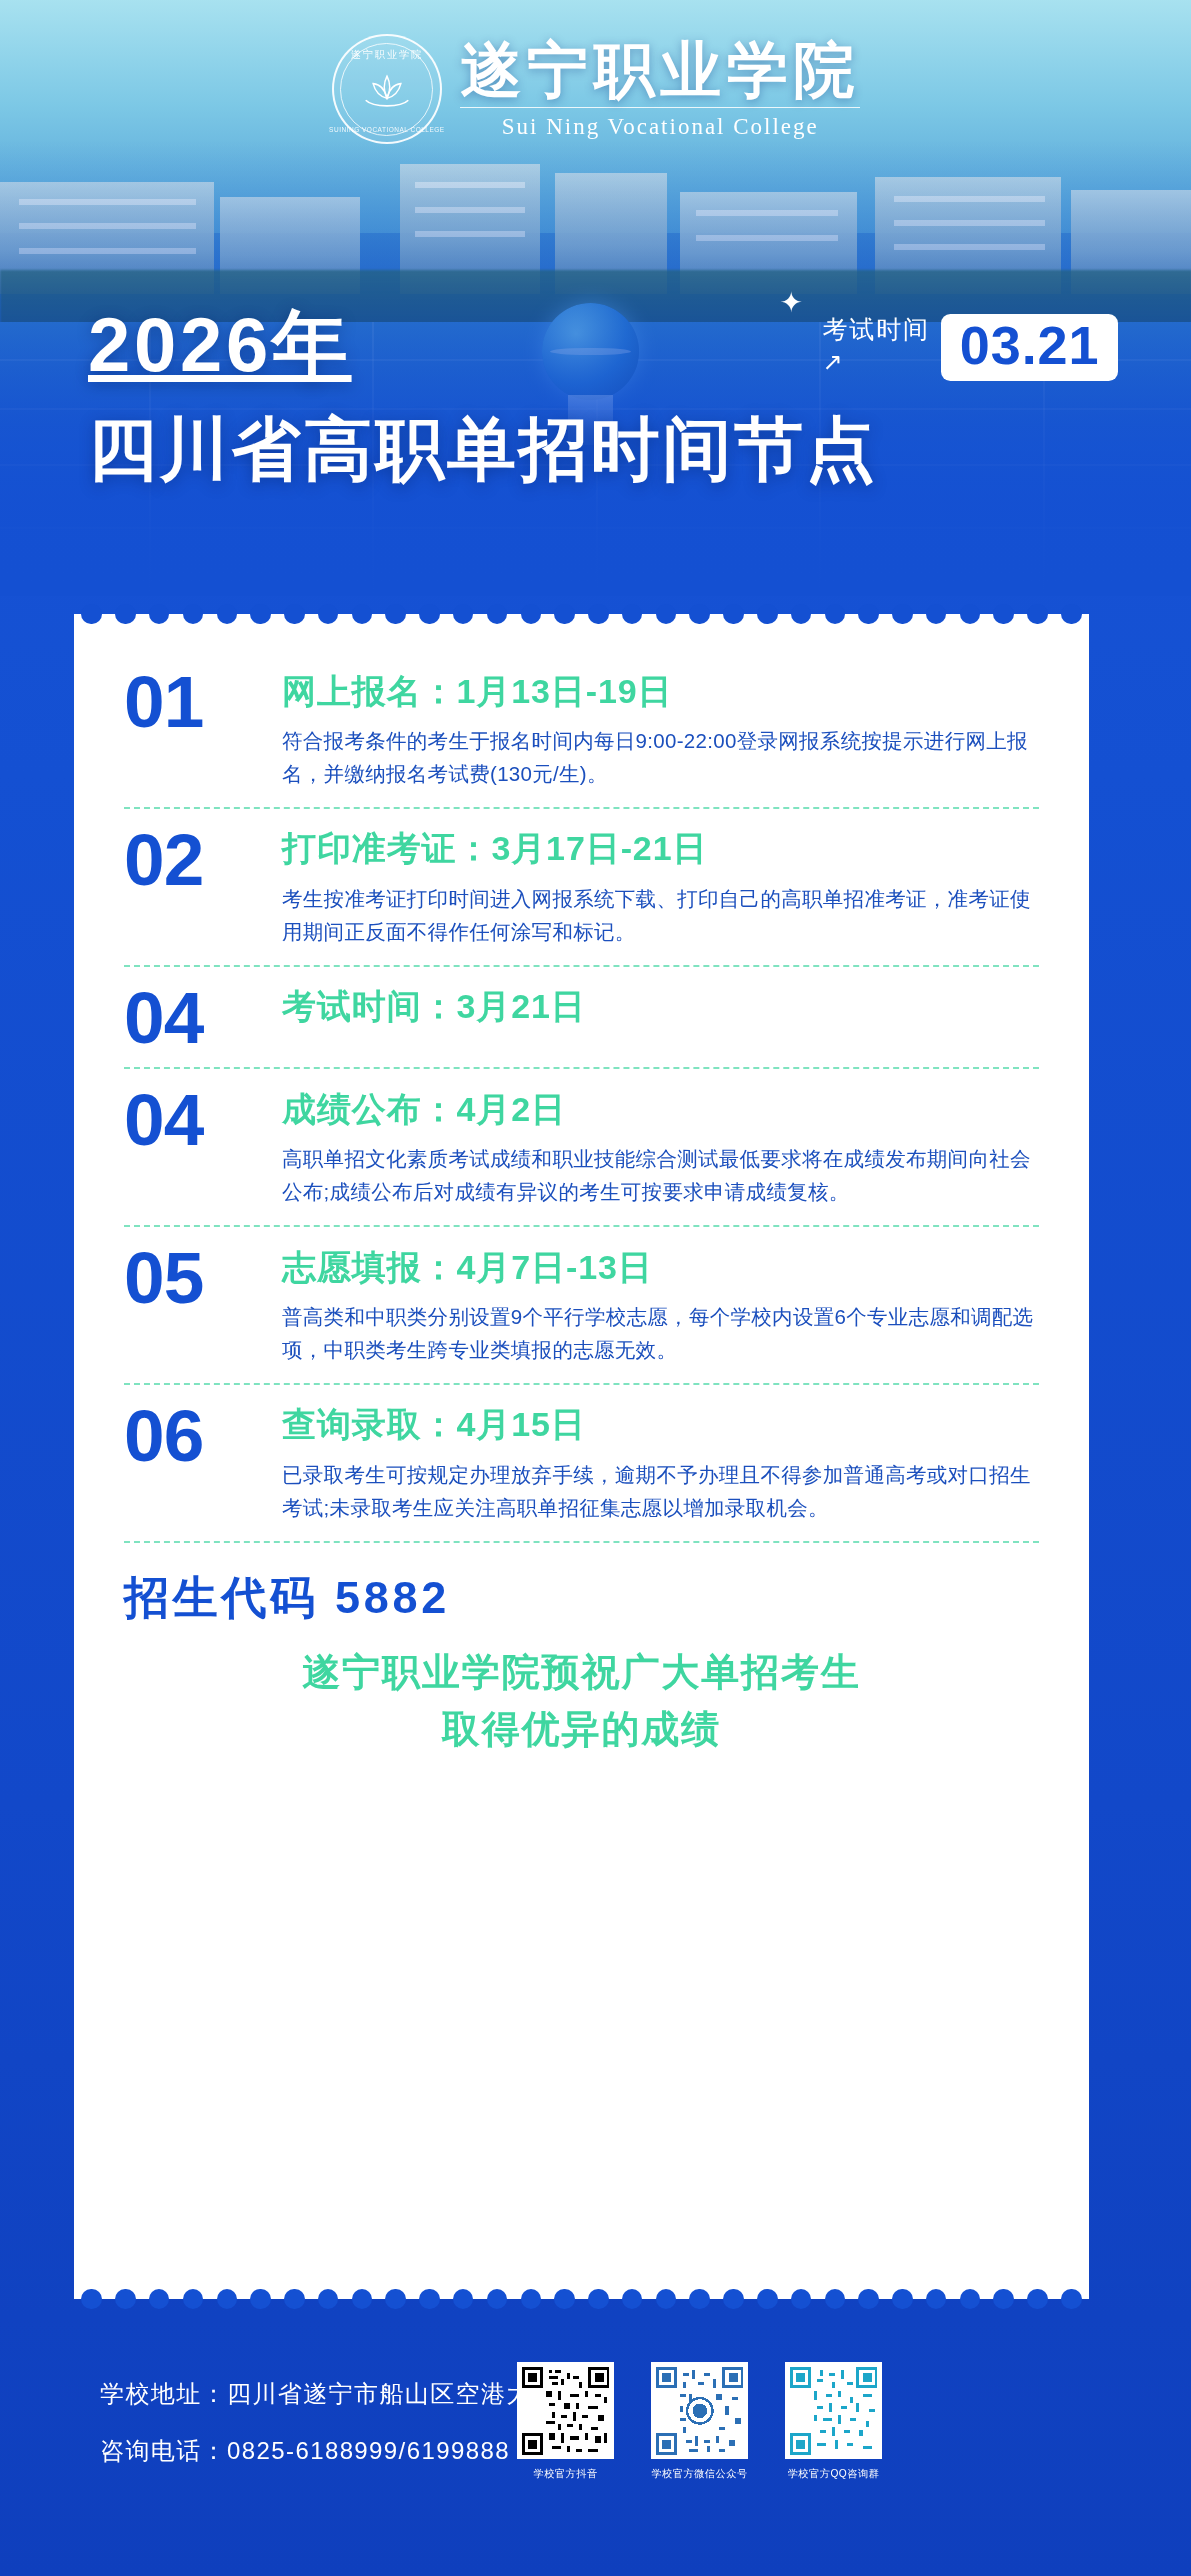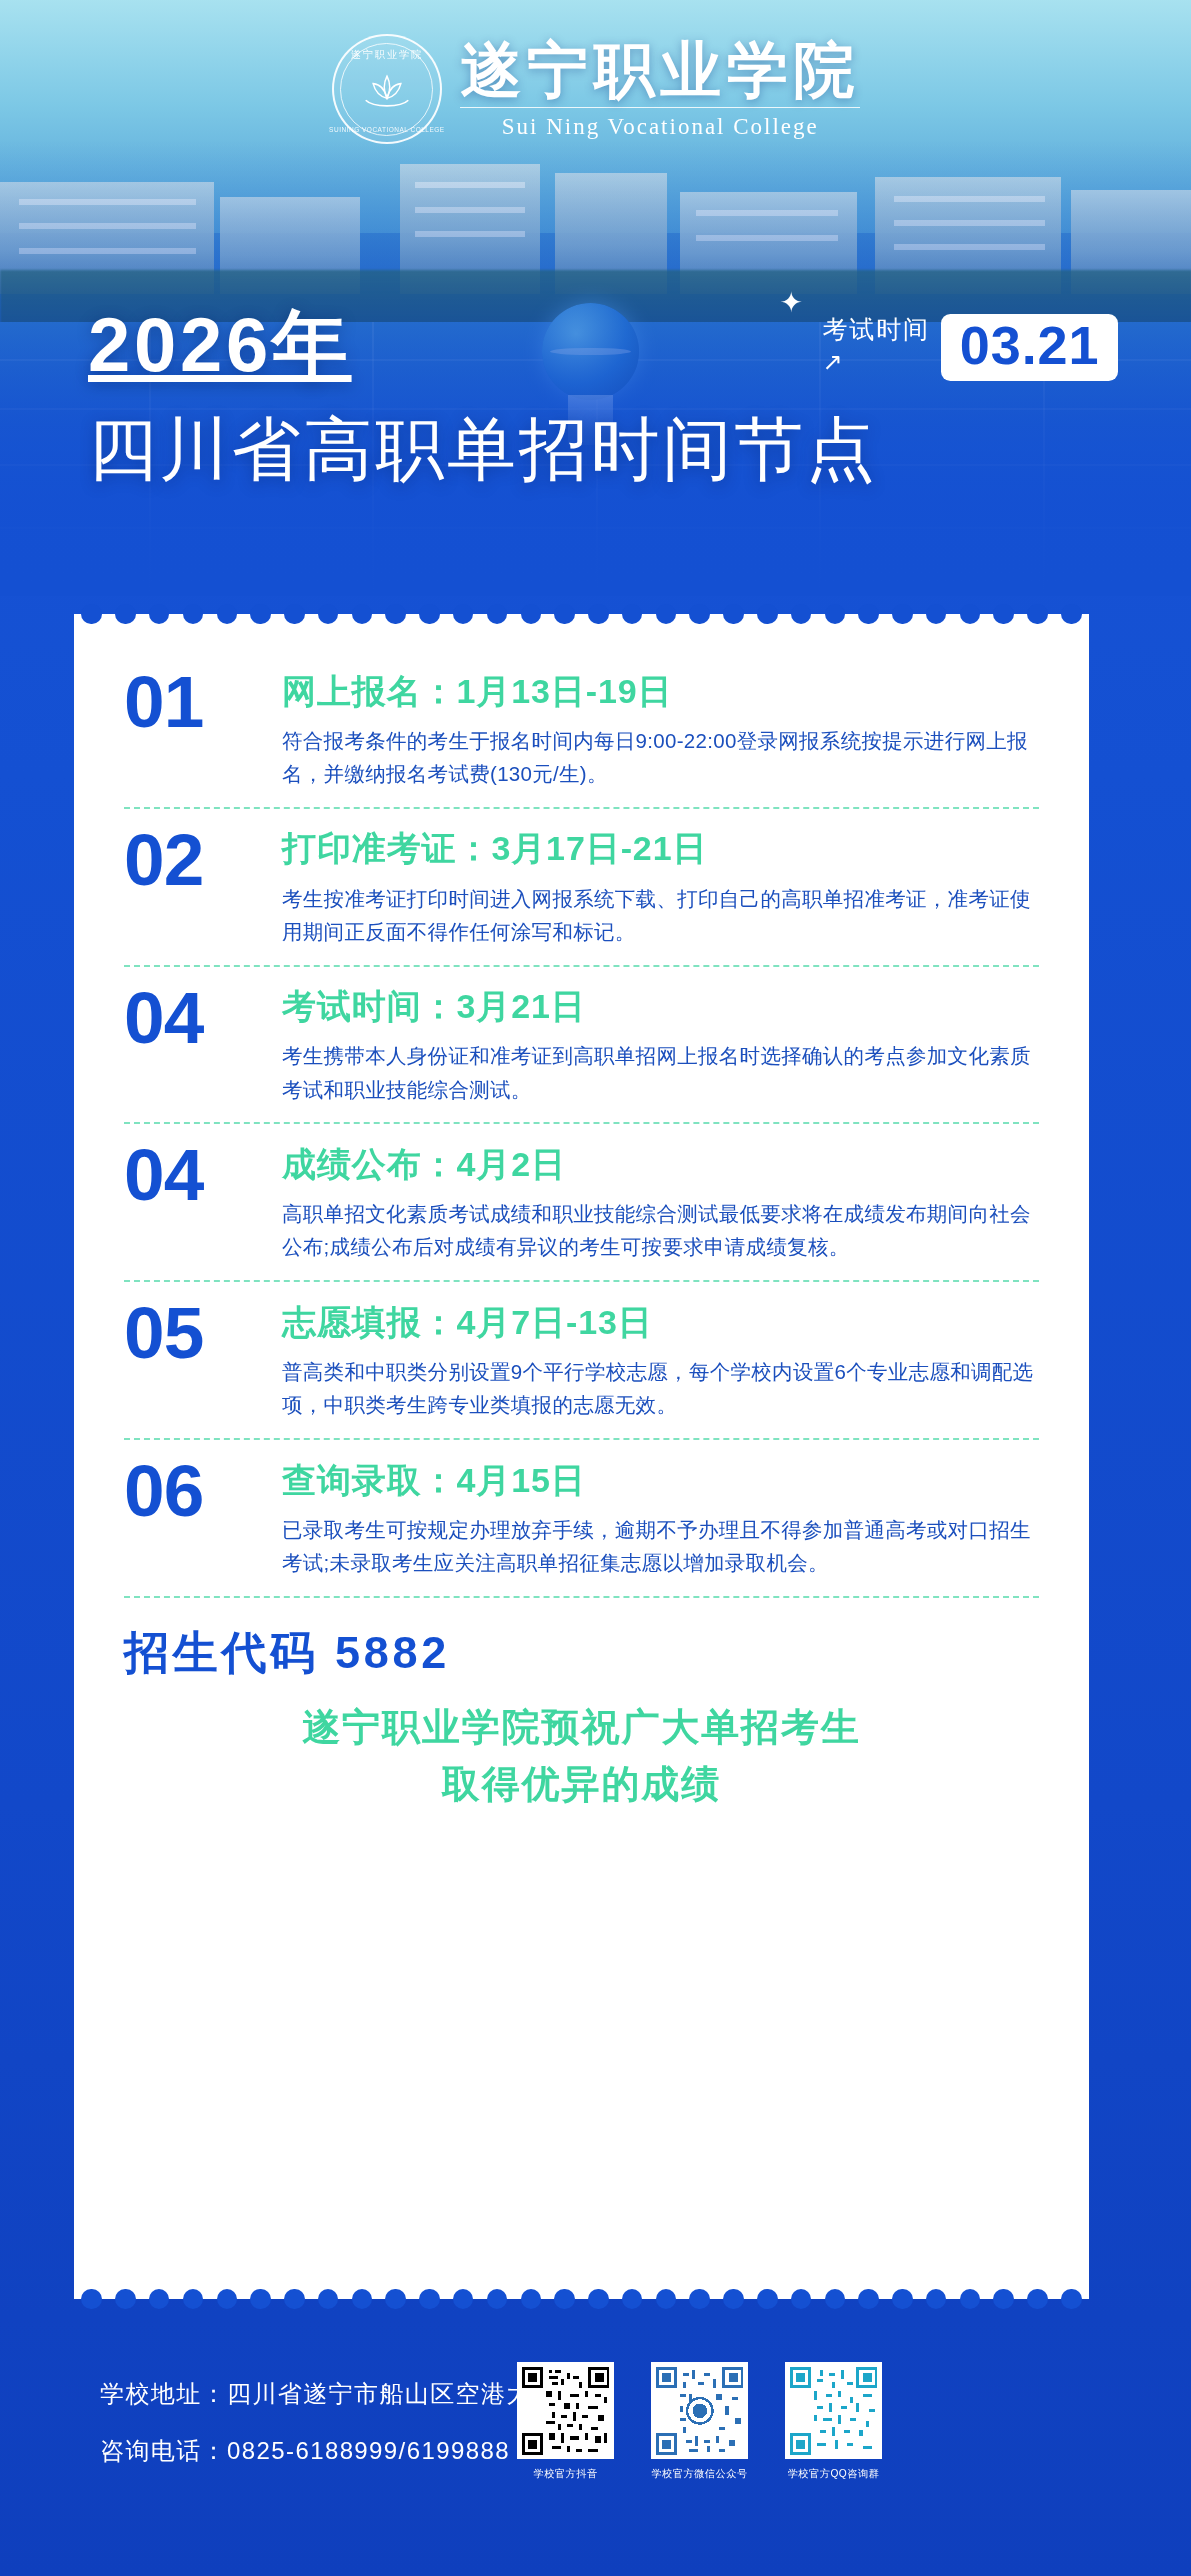--- a/index.html
+++ b/index.html
@@ -133,21 +133,21 @@
   }
   .headline .year {
     font-family: "Liberation Sans", sans-serif;
     font-size: 76px; font-weight: bold; color: #ffffff; letter-spacing: 3.7px;
     line-height: 1;
     text-shadow: 0 2.8px 15px rgba(0,30,100,.45);
     text-decoration: underline;
   }
   .headline .title {
     font-family: "Liberation Sans", sans-serif;
-    font-size: 69px; font-weight: normal; color: #ffffff; letter-spacing: 2.8px;
+    font-size: 69px; font-weight: bold; color: #ffffff; letter-spacing: 2.8px;
     margin-top: 32px; line-height: 1;
     text-shadow: 0 2.8px 15px rgba(0,30,100,.45);
   }
   
   .exam-badge {
     position: absolute; right: 74px; top: 313px; z-index: 8;
     display: flex; align-items: flex-end; gap: 11.2px;
   }
   .exam-badge .spark {
     position: absolute; left: -43px; top: -24px; color: #ffffff; font-size: 28px;
@@ -403,21 +403,20 @@
           <div class="step-title">打印准考证：3月17日-21日</div>
           <div class="step-desc">考生按准考证打印时间进入网报系统下载、打印自己的高职单招准考证，准考证使用期间正反面不得作任何涂写和标记。</div>
         </div>
       </div>
       <div class="divider"></div>
 
       <div class="step">
         <div class="step-num">04</div>
         <div class="step-body">
           <div class="step-title">考试时间：3月21日</div>
-          <div class="step-desc">考生携带本人身份证和准考证到高职单招网上报名时选择确认的考点参加文化素质考试和职业技能综合测试。</div>
         </div>
       </div>
       <div class="divider"></div>
 
       <div class="step">
         <div class="step-num">04</div>
         <div class="step-body">
           <div class="step-title">成绩公布：4月2日</div>
           <div class="step-desc">高职单招文化素质考试成绩和职业技能综合测试最低要求将在成绩发布期间向社会公布;成绩公布后对成绩有异议的考生可按要求申请成绩复核。</div>
         </div>

